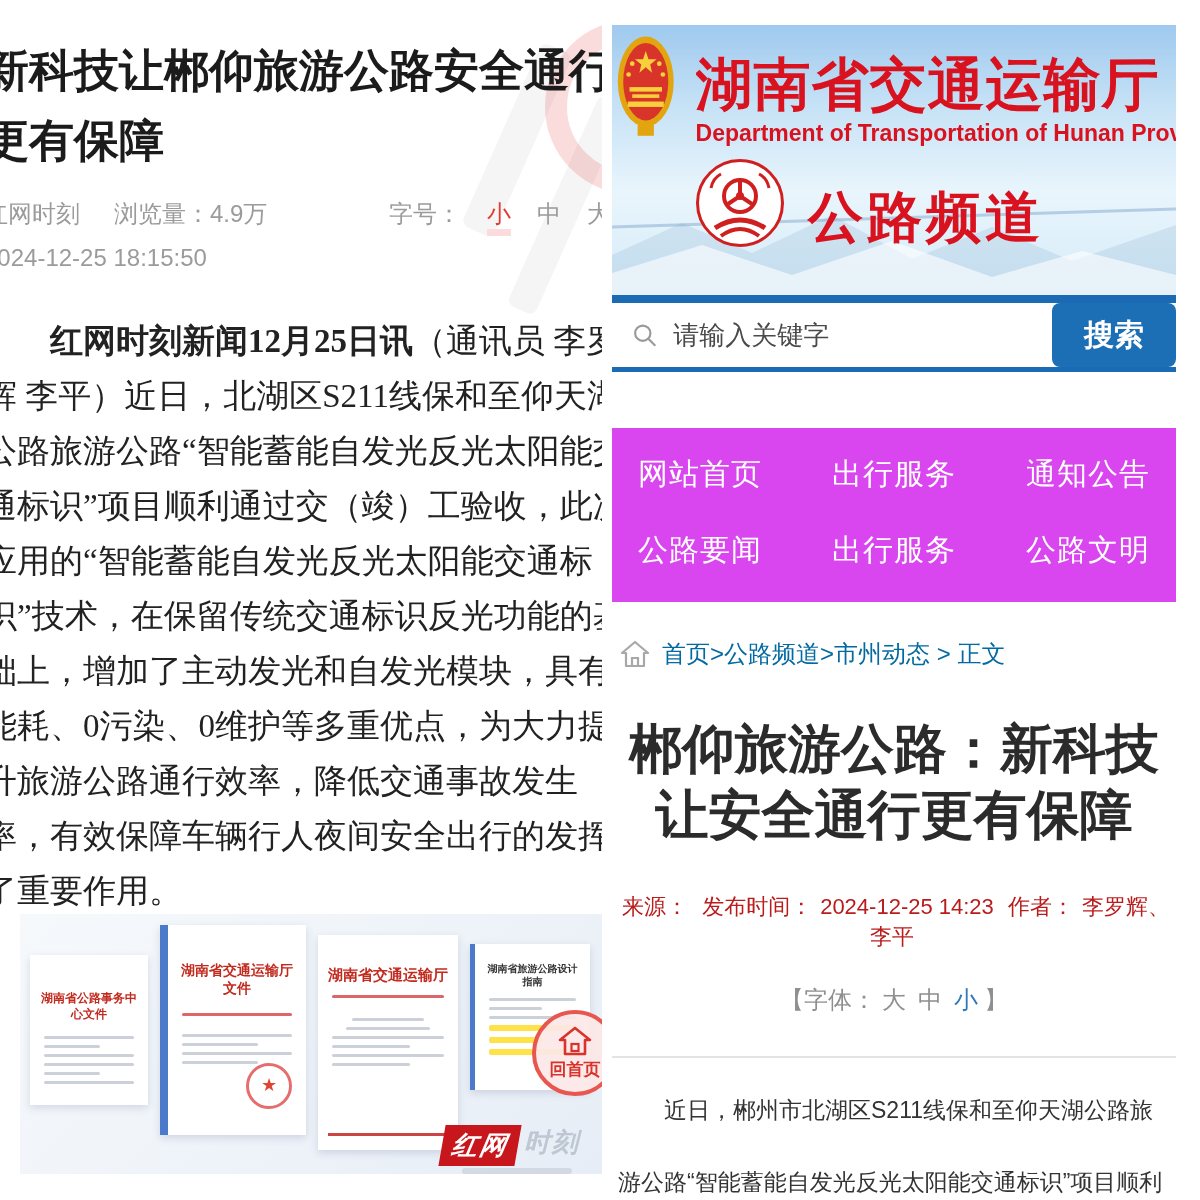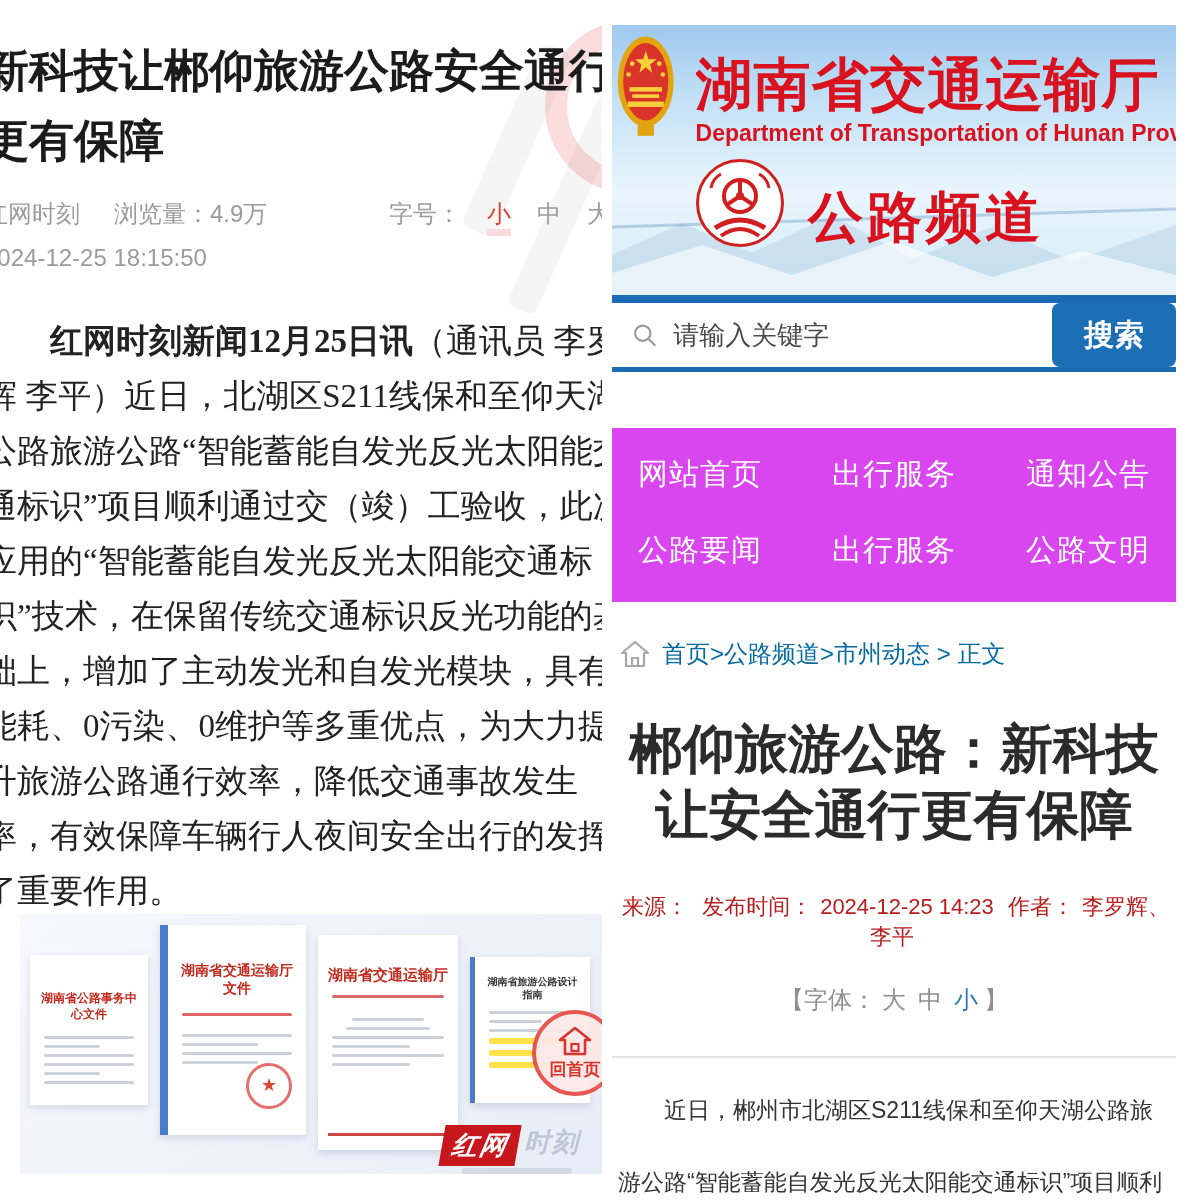--- a/index.html
+++ b/index.html
@@ -32,21 +32,21 @@
   .doc{background:#fff;box-shadow:0 3px 8px rgba(60,80,120,.18);position:relative;padding:10px 8px;box-sizing:border-box;}
   .doc-t{color:#c22a1e;font-weight:700;text-align:center;line-height:1.3;}
   .doc-t.dark{color:#333;}
   .tl{height:3px;background:#ccd1d9;margin:6px 6px 0 6px;border-radius:2px;}
   .tl.short{margin-right:40px;}
   .tl.red{background:#d66;}
   .tl.yellow{height:6px;background:#ffe24a;}
   .doc1{width:118px;height:150px;margin-top:41px;}
   .doc2{width:146px;height:210px;margin-top:11px;border-left:8px solid #4a7ac9;}
   .doc3{width:140px;height:215px;margin-top:21px;}
-  .doc4{width:120px;height:146px;margin-top:43px;border-left:5px solid #4a7ac9;}
+  .doc4{width:120px;height:146px;margin-top:30px;border-left:5px solid #4a7ac9;}
   .seal{position:absolute;right:14px;bottom:26px;width:40px;height:40px;border:3px solid rgba(220,60,60,.75);
         border-radius:50%;color:#d43;font-size:18px;text-align:center;line-height:38px;}
   .redline{position:absolute;left:10px;right:10px;bottom:14px;height:3px;background:#c44;}
   .home-badge{position:absolute;left:512px;top:96px;width:86px;height:86px;border-radius:50%;
               background:rgba(252,231,231,.92);border:4px solid #e8574f;box-sizing:border-box;
               display:flex;flex-direction:column;align-items:center;justify-content:center;cursor:pointer;}
   .home-badge svg{display:block;}
   .home-badge .bt{color:#d9342b;font-size:17px;font-weight:700;margin-top:2px;}
   .brand{position:absolute;right:22px;bottom:8px;display:flex;align-items:flex-start;}
   .brand-red{background:#c8161d;color:#fff;font-size:26px;font-weight:700;font-style:italic;

